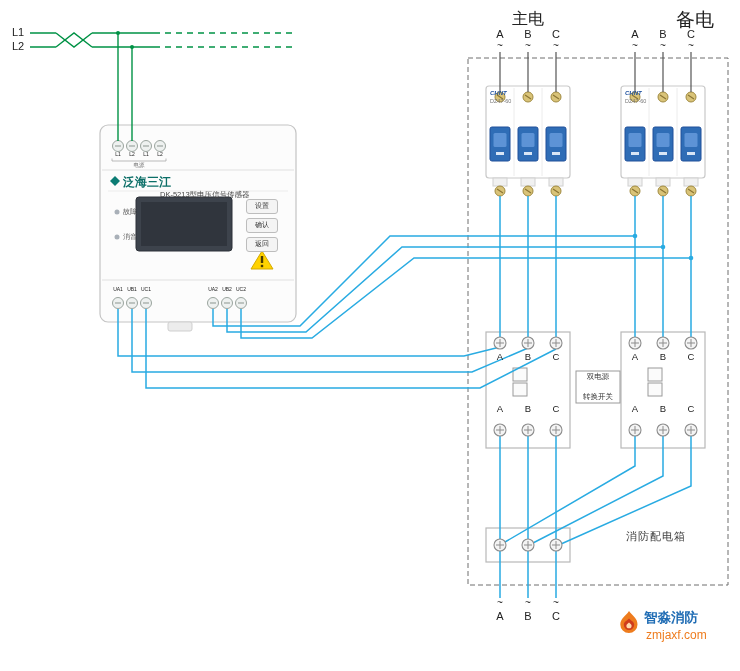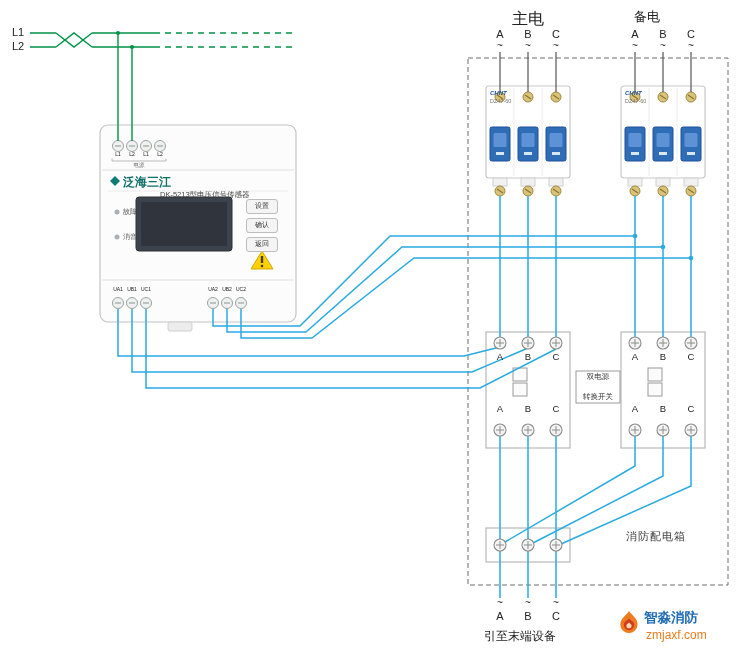--- a/index.html
+++ b/index.html
@@ -178,21 +178,21 @@
       <path d="M13,3 C16.5,8 21.5,10 21.5,16.5 a8.6,8.6 0 1 1 -17.2,0 C4.3,10.5 9.5,8.5 13,3 Z" fill="#ee7c1e"></path>
       <path d="M13,10.5 c2,2.3 5.2,3.1 5.2,6.2 a5.2,5.2 0 1 1 -10.4,0 c0,-3.1 3.2,-3.9 5.2,-6.2 z" fill="#cf3b1d"></path>
       <path d="M13,14.5 c1,1.2 2.6,1.6 2.6,3.2 a2.6,2.6 0 1 1 -5.2,0 c0,-1.6 1.6,-2 2.6,-3.2 z" fill="#ffd9ae"></path>
     </g>
   </svg>
 
   <span class="lbl" style="left:12px;top:26px;font-size:11px">L1</span>
   <span class="lbl" style="left:12px;top:40px;font-size:11px">L2</span>
 
   <span class="lbl c" style="left:493px;top:10px;width:70px;font-size:16px">主电</span>
-  <span class="lbl c" style="left:612px;top:10px;width:70px;font-size:13px">备电</span>
+  <span class="lbl c" style="left:660px;top:10px;width:70px;font-size:19px">备电</span>
 
   <span class="lbl c" style="left:493px;top:28px;width:14px;font-size:11px">A</span>
   <span class="lbl c" style="left:521px;top:28px;width:14px;font-size:11px">B</span>
   <span class="lbl c" style="left:549px;top:28px;width:14px;font-size:11px">C</span>
   <span class="lbl c" style="left:493px;top:40px;width:14px;font-size:10px">~</span>
   <span class="lbl c" style="left:521px;top:40px;width:14px;font-size:10px">~</span>
   <span class="lbl c" style="left:549px;top:40px;width:14px;font-size:10px">~</span>
 
   <span class="lbl c" style="left:628px;top:28px;width:14px;font-size:11px">A</span>
   <span class="lbl c" style="left:656px;top:28px;width:14px;font-size:11px">B</span>
@@ -244,18 +244,17 @@
   </div>
 
   <span class="lbl c" style="left:598px;top:530px;width:116px;font-size:11px;letter-spacing:1px;color:#404040">消防配电箱</span>
 
   <span class="lbl c" style="left:493px;top:597px;width:14px;font-size:10px">~</span>
   <span class="lbl c" style="left:521px;top:597px;width:14px;font-size:10px">~</span>
   <span class="lbl c" style="left:549px;top:597px;width:14px;font-size:10px">~</span>
   <span class="lbl c" style="left:493px;top:610px;width:14px;font-size:11px">A</span>
   <span class="lbl c" style="left:521px;top:610px;width:14px;font-size:11px">B</span>
   <span class="lbl c" style="left:549px;top:610px;width:14px;font-size:11px">C</span>
-  <span class="lbl c" style="left:440px;top:630px;width:160px;font-size:12px">引至末端设备</span>
 
   <span class="lbl" style="left:644px;top:611px;font-size:13.5px;font-weight:bold;color:#1f6cb4">智淼消防</span>
   <span class="lbl" style="left:646px;top:629px;font-size:12px;color:#ee7c1e">zmjaxf.com</span>
 
 </div>
 
 </body></html>

